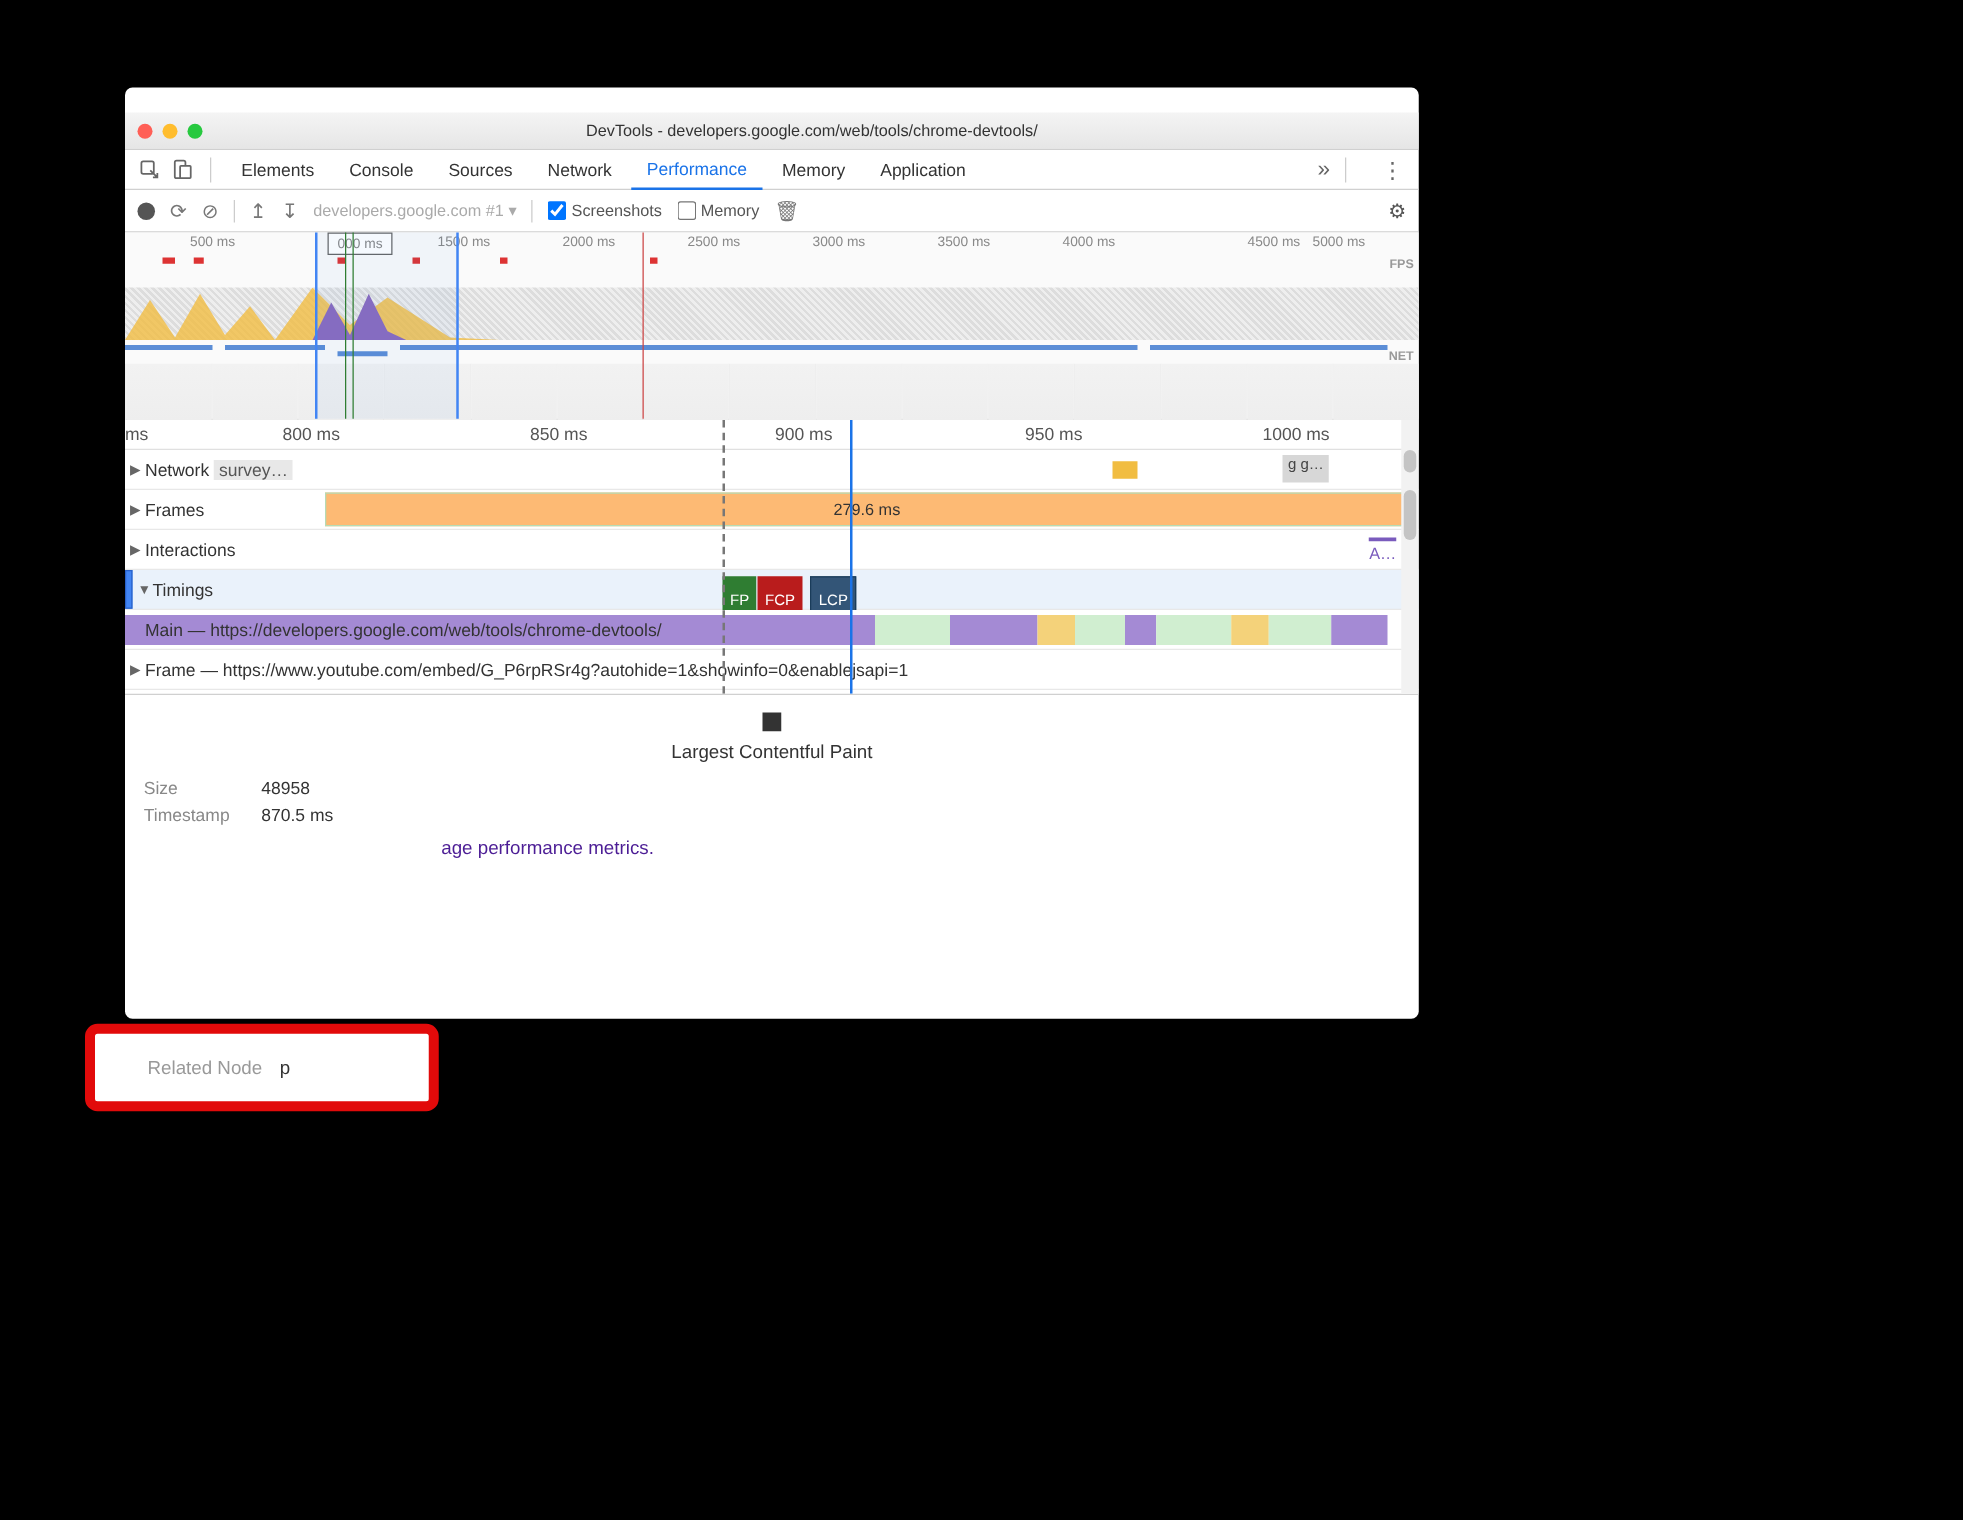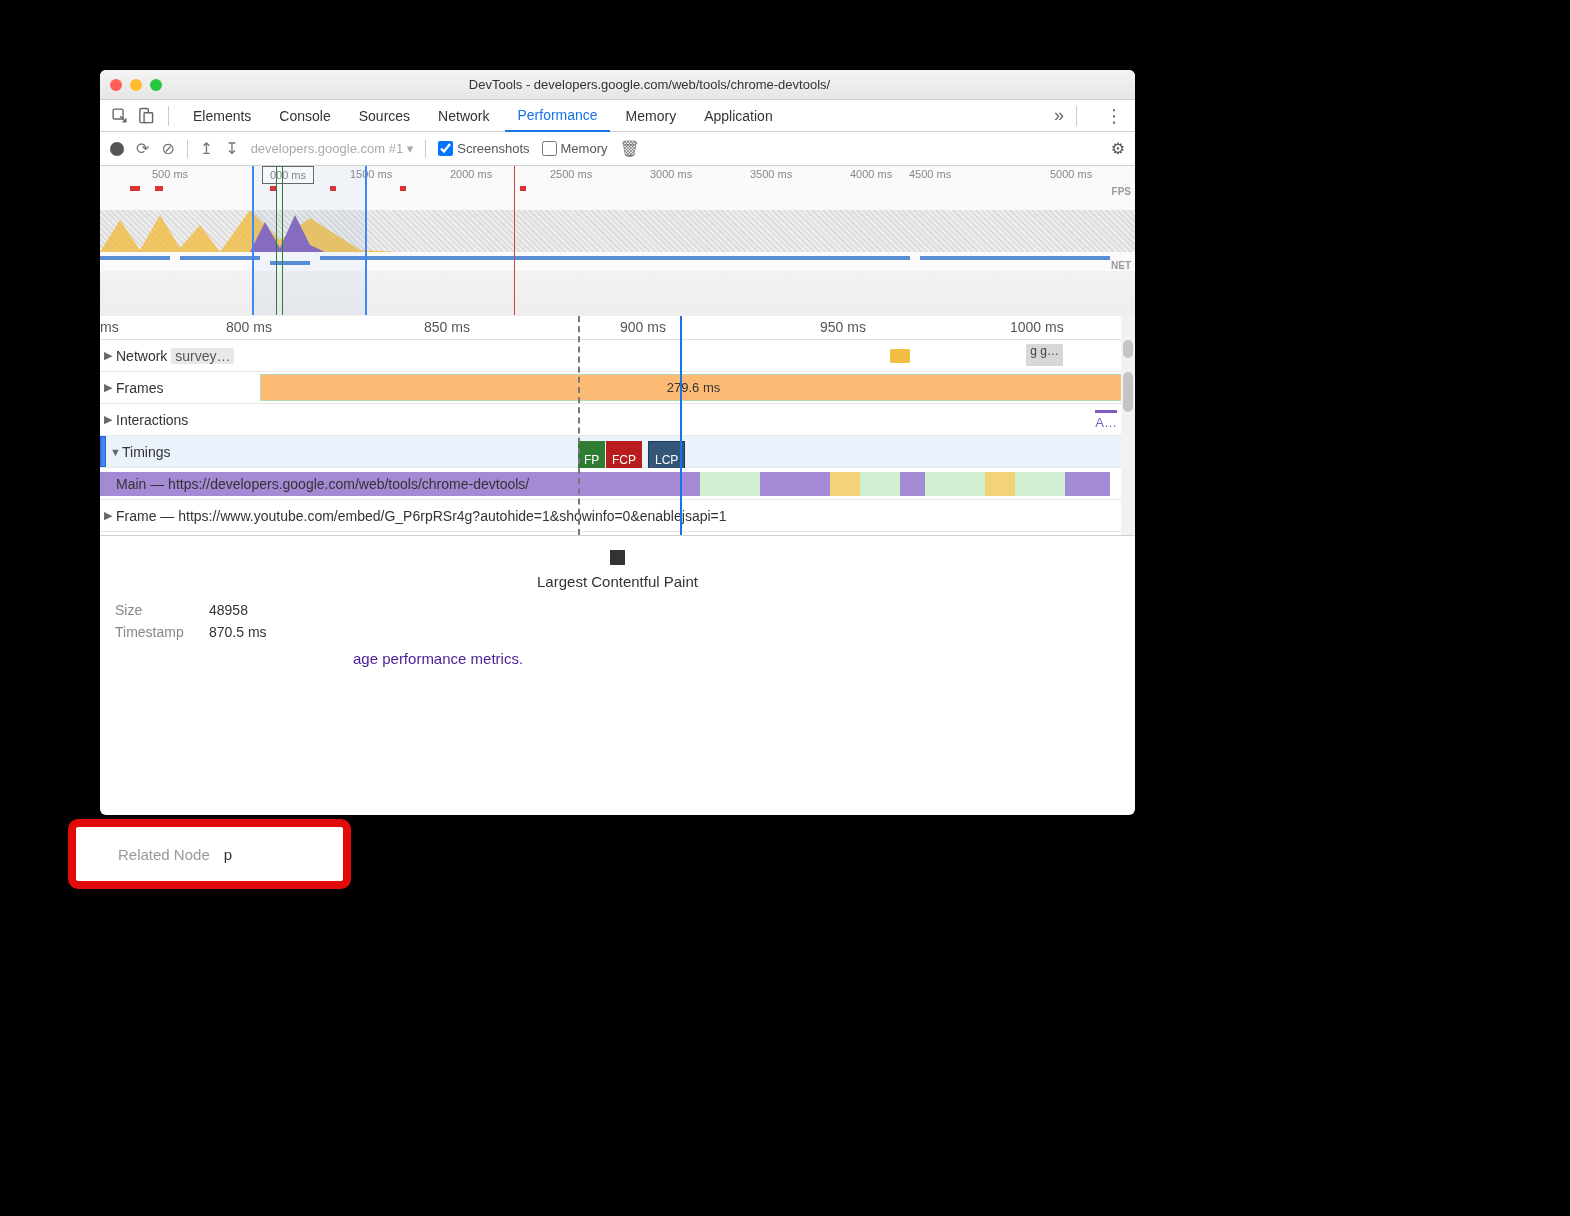--- a/index.html
+++ b/index.html
@@ -1,18 +1,18 @@
 <!DOCTYPE html>
 <html><head>
 <meta charset="utf-8">
 <style>
   * { box-sizing: border-box; margin: 0; padding: 0; }
   body { background: #000; font-family: -apple-system, "Helvetica Neue", Arial, sans-serif; width: 1570px; height: 1216px; position: relative; }
   .window { position: absolute; left: 100px; top: 70px; width: 1035px; height: 745px; background: #fff; border-radius: 6px; box-shadow: 0 20px 60px rgba(0,0,0,0.5); overflow: hidden; }
-  .titlebar { height: 30px; background: linear-gradient(#f4f4f4,#e6e6e6); display: flex; align-items: center; padding: 0 10px; border-bottom: 1px solid #d0d0d0; }
+  .titlebar { height: 30px; background: linear-gradient(#f4f4f4,#e6e6e6); display: flex; align-items: center; padding: 0 10px; border-bottom: 1px solid #d0d0d0; margin-top: 20px; }
   .traffic { display: flex; gap: 8px; margin-right: 12px; }
   .dot { width: 12px; height: 12px; border-radius: 50%; }
   .dot.red{background:#ff5f56;} .dot.yellow{background:#ffbd2e;} .dot.green{background:#27c93f;}
   .titlebar-title { flex:1; text-align:center; font-size:13px; color:#333; }
   .main-tabs { height: 32px; display:flex; align-items:center; border-bottom:1px solid #d0d0d0; padding:13px 8px; gap:4px; }
   .main-tabs .sel-icon, .main-tabs .dock-icon { width:22px; height:22px; display:flex; align-items:center; justify-content:center; color:#666; }
   .tab-sep{width:1px;height:20px;background:#ccc;margin:0 8px;}
   .main-tab { padding: 0 12px; font-size: 14px; color:#333; height:32px; display:flex; align-items:center; cursor:pointer; }
   .main-tab.active { color:#1a73e8; border-bottom:2px solid #1a73e8; }
   .main-tabs .overflow{margin-left:auto;color:#666;font-size:18px;}
@@ -136,21 +136,21 @@
 
   <div class="overview">
     <div class="ov-ruler">
       <span class="ov-tick" style="left:52px">500 ms</span>
       <span class="ov-tick" style="left:250px">1500 ms</span>
       <span class="ov-tick" style="left:350px">2000 ms</span>
       <span class="ov-tick" style="left:450px">2500 ms</span>
       <span class="ov-tick" style="left:550px">3000 ms</span>
       <span class="ov-tick" style="left:650px">3500 ms</span>
       <span class="ov-tick" style="left:750px">4000 ms</span>
-      <span class="ov-tick" style="left:809px">4500 ms</span>
+      <span class="ov-tick" style="left:898px">4500 ms</span>
       <span class="ov-tick" style="left:950px">5000 ms</span>
       <div class="ov-cursor">000 ms</div>
     </div>
     <div class="ov-lbl ov-fps">FPS</div>
     <div class="ov-lbl ov-cpu">CPU</div>
     <div class="ov-lbl ov-net">NET</div>
     <div class="ov-fps-bar">
       <span style="left:30px;width:10px"></span>
         <span style="left:55px;width:8px"></span>
       <span style="left:170px;width:6px"></span>

